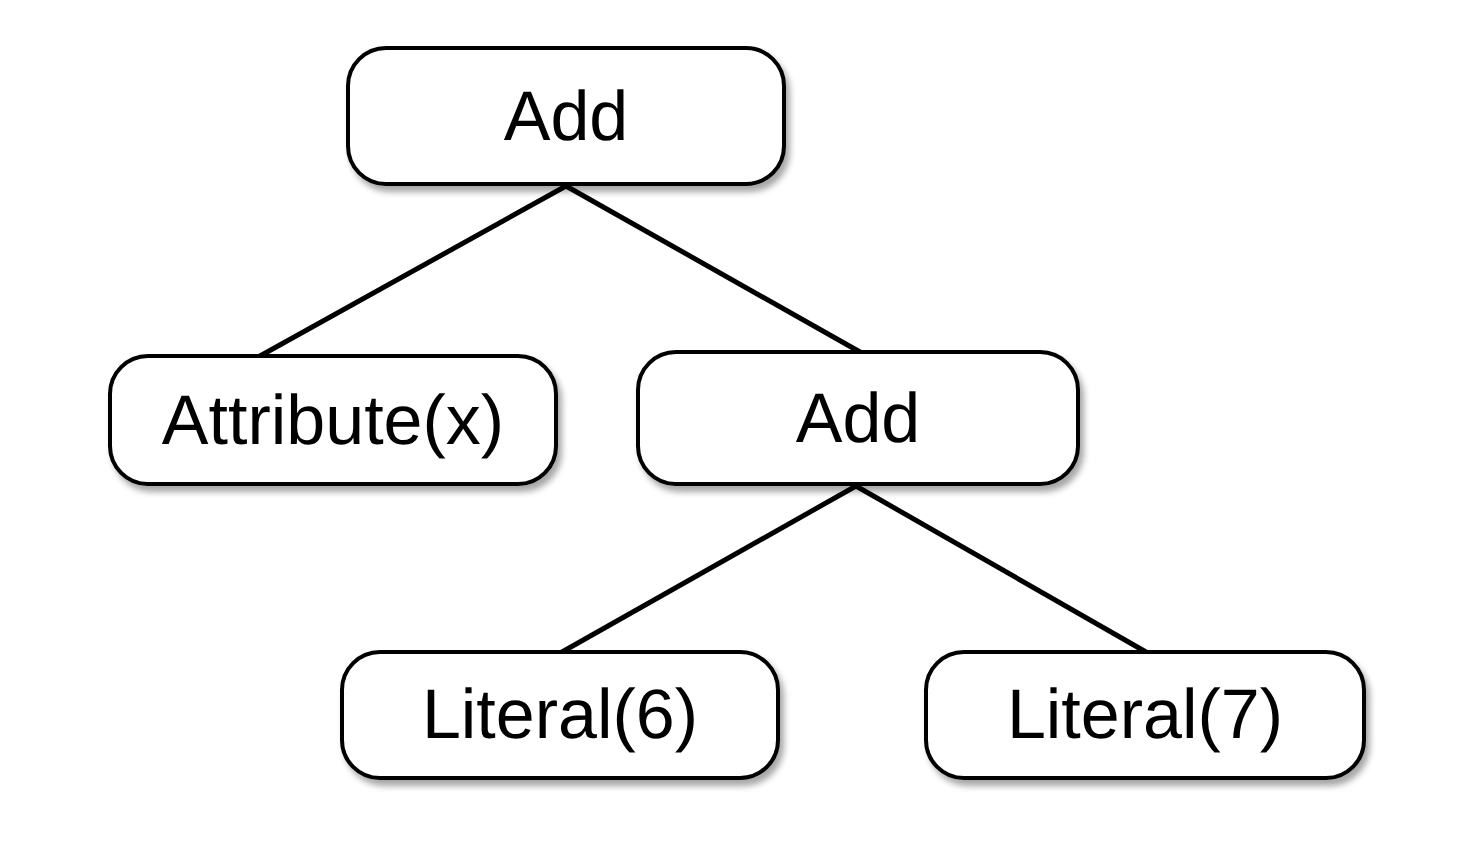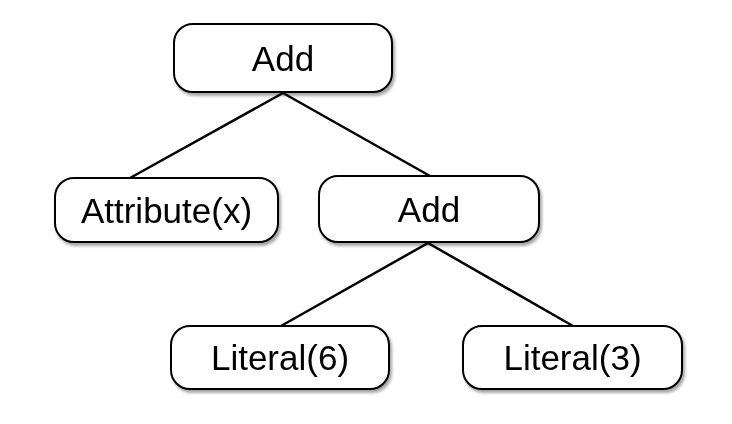--- a/index.html
+++ b/index.html
@@ -70,16 +70,16 @@
 
   <div class="node node-add2">
     <span>Add</span>
   </div>
 
   <div class="node node-literal1">
     <span>Literal(6)</span>
   </div>
 
   <div class="node node-literal2">
-    <span>Literal(3)</span>
+    <span>Literal(7)</span>
   </div>
 
 </div>
 
 </body></html>

